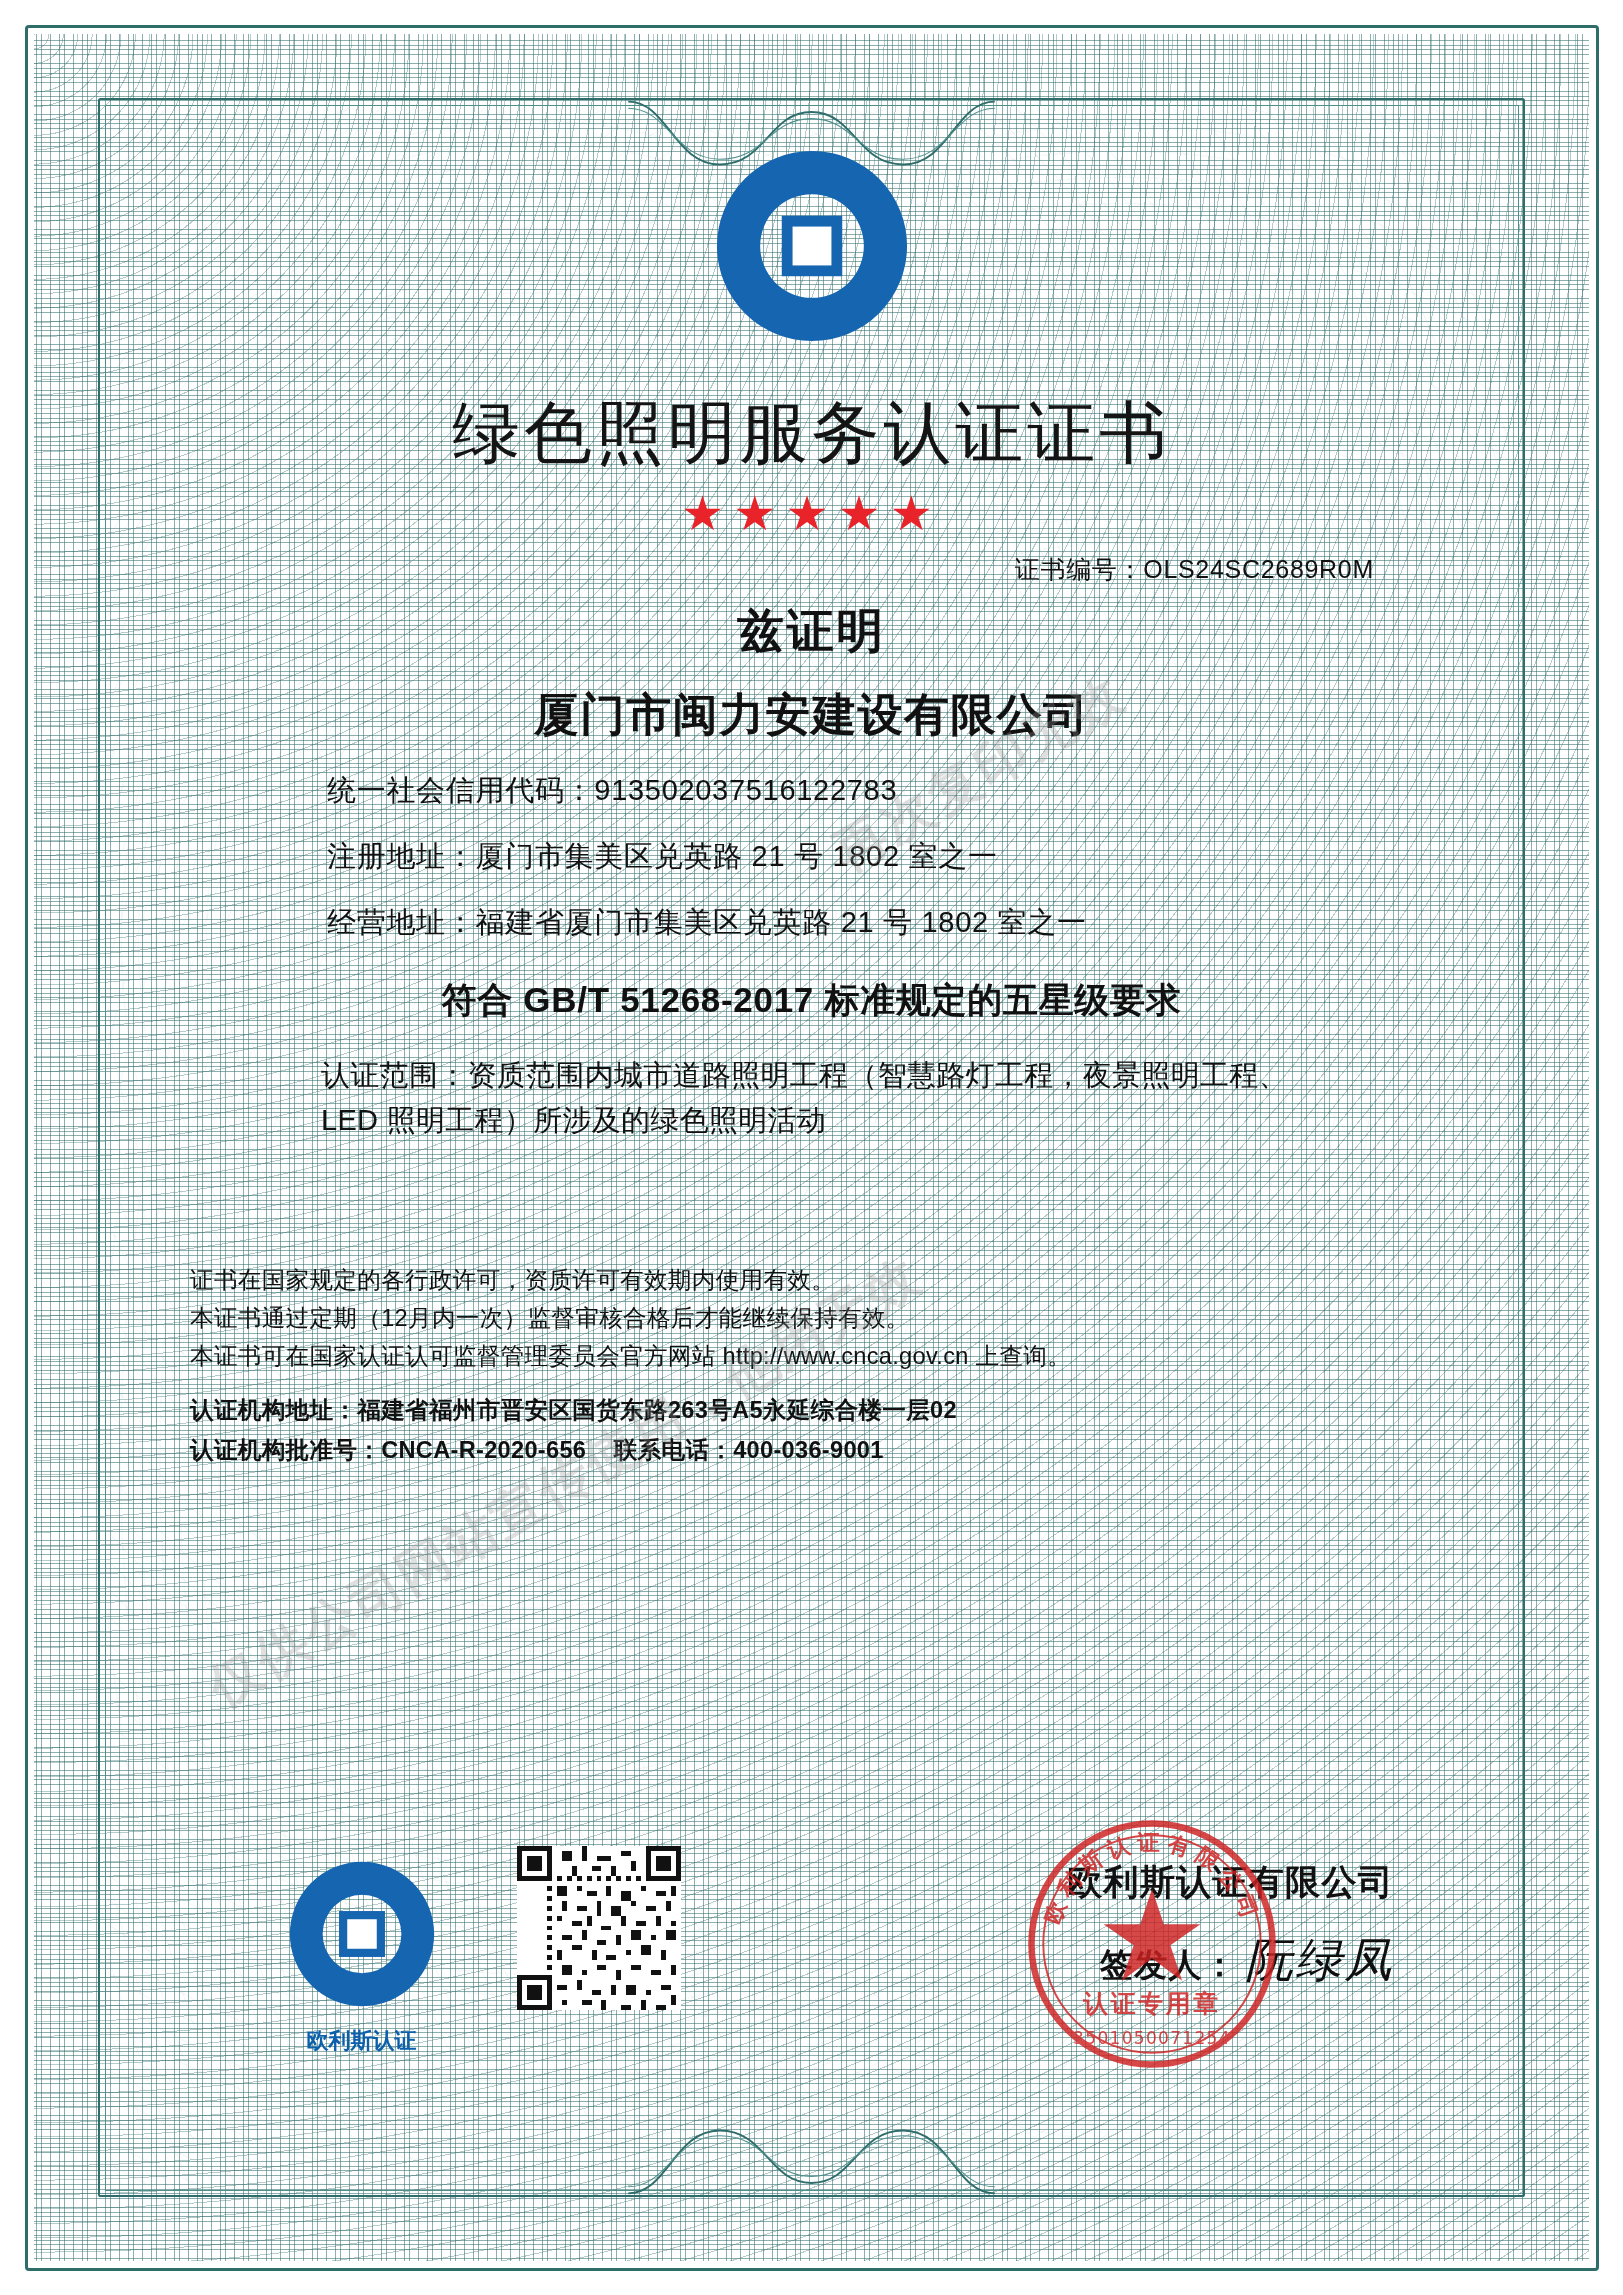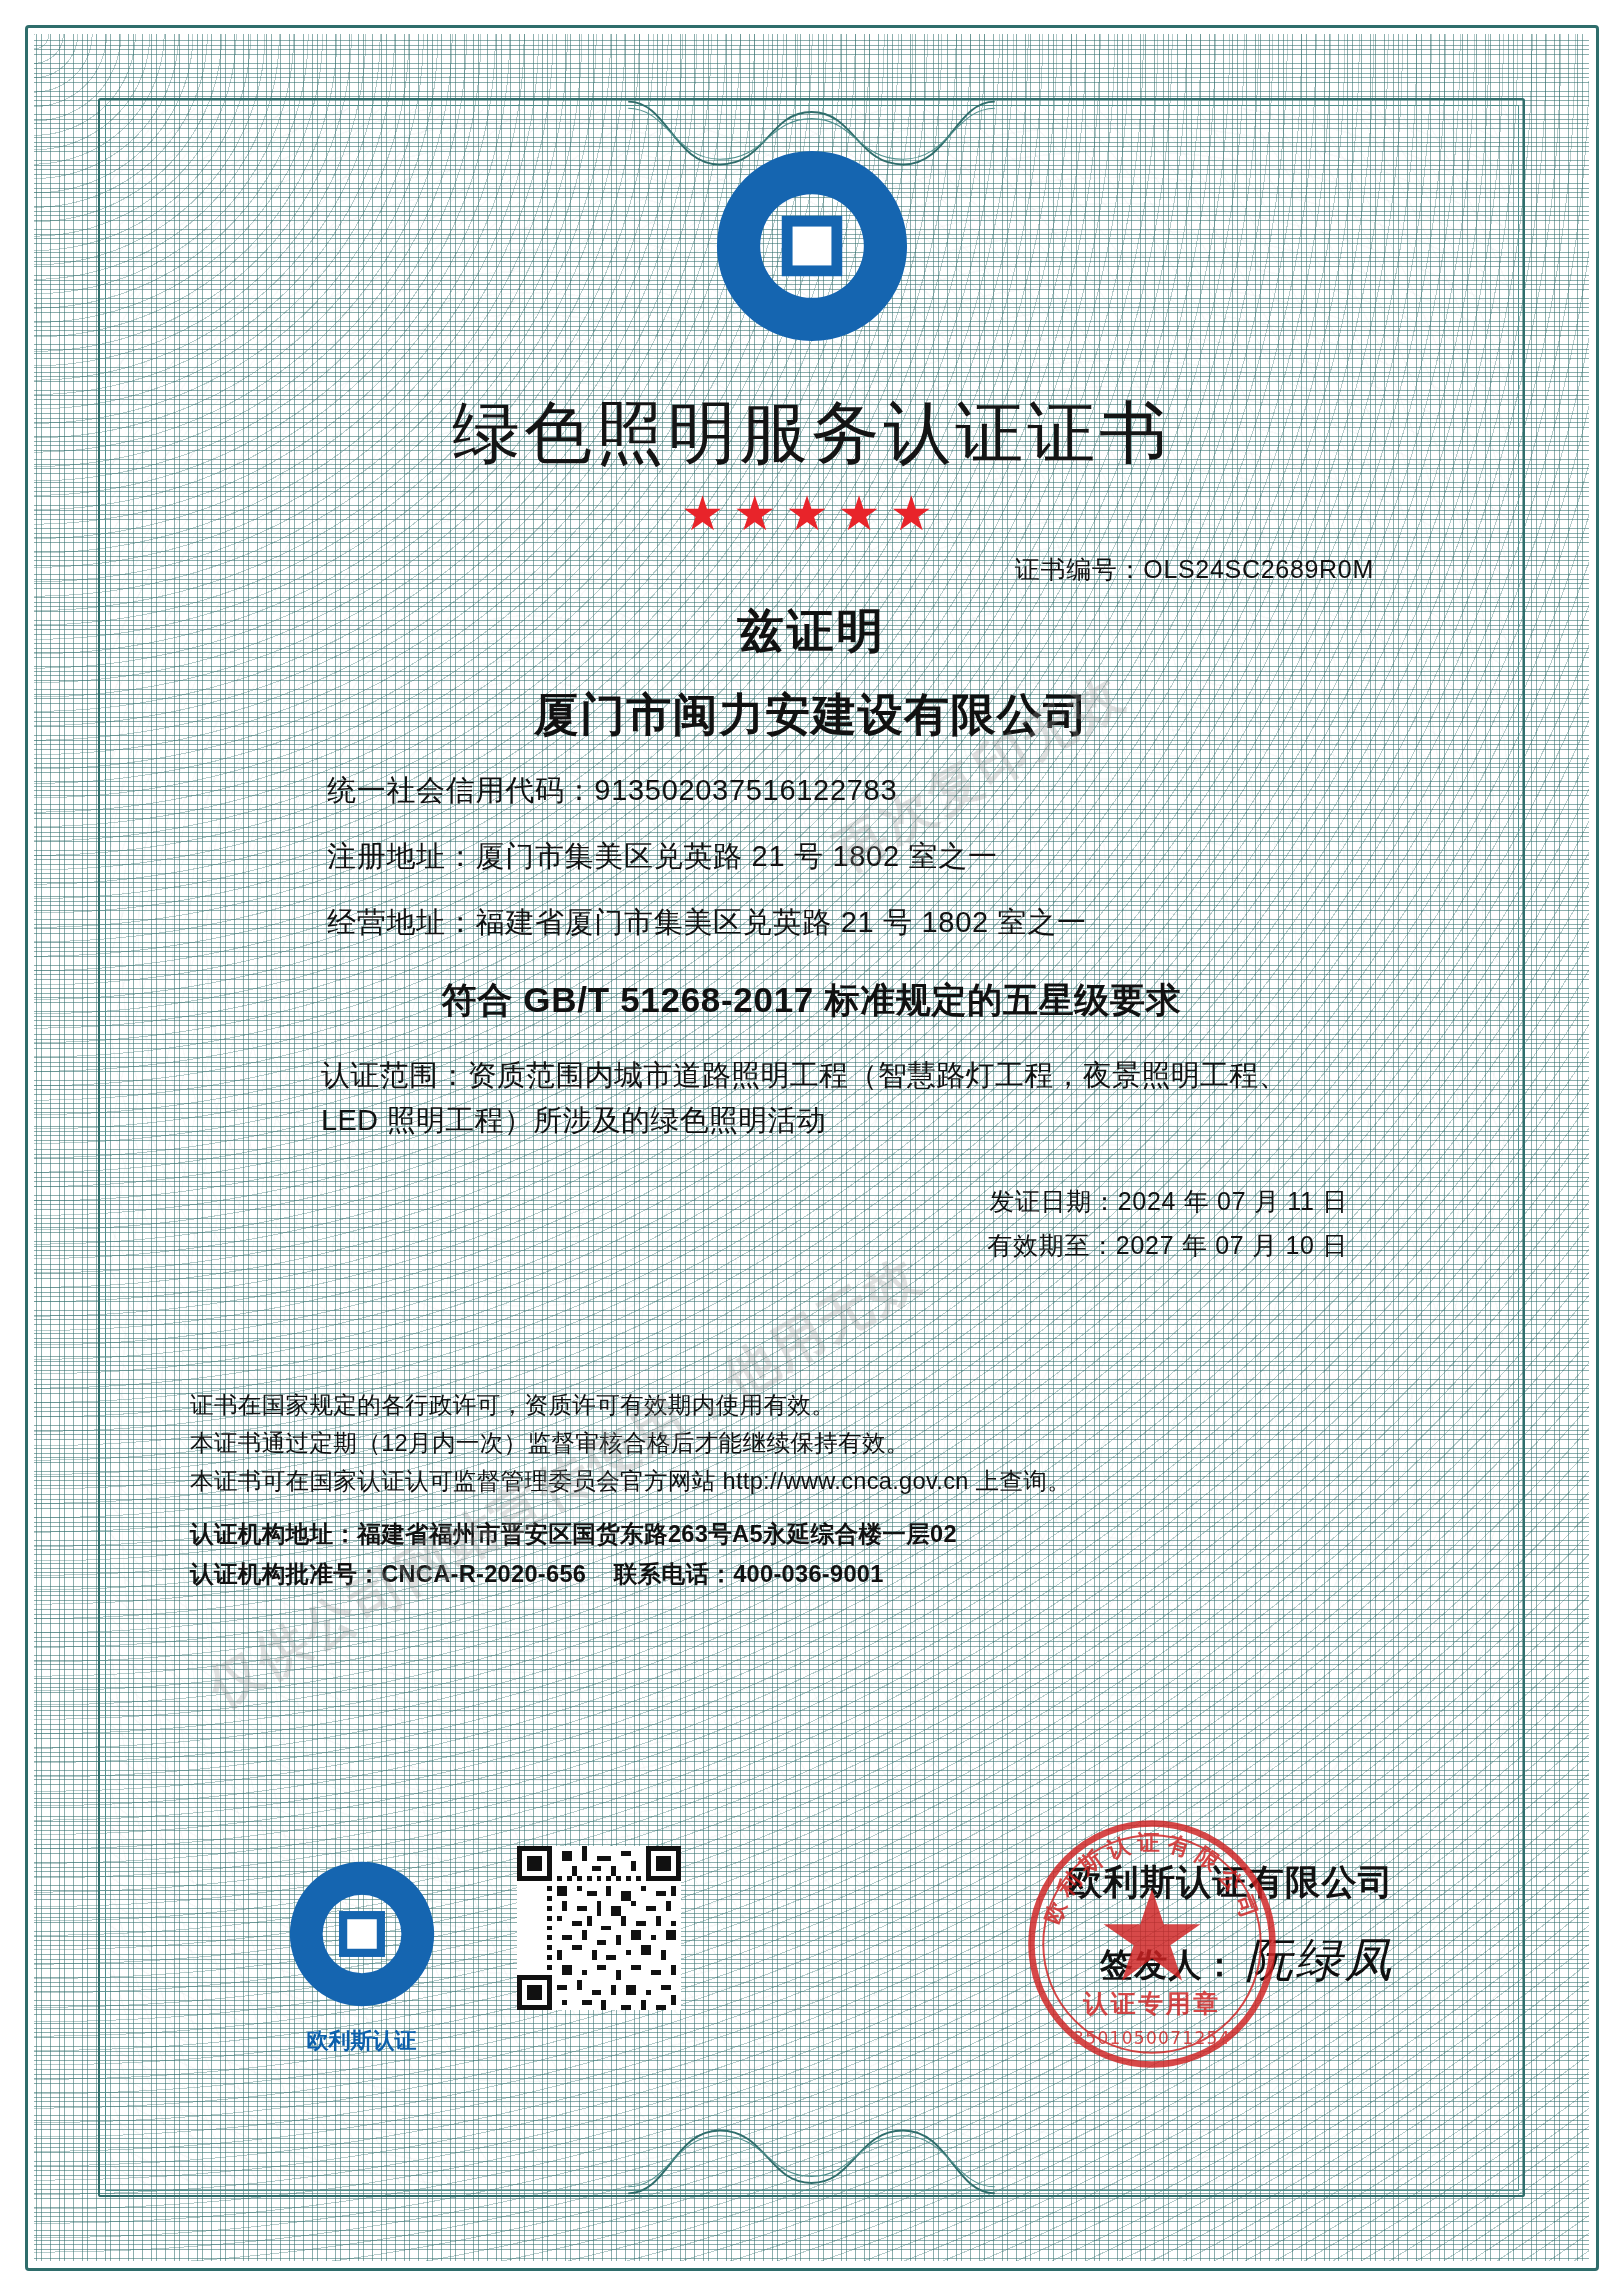--- a/index.html
+++ b/index.html
@@ -351,28 +351,20 @@
   <div class="field-row">
     <span class="label">经营地址：</span><span class="value">福建省厦门市集美区兑英路 21 号 1802 室之一</span>
   </div>
 
   <div class="standard">符合 GB/T 51268-2017 标准规定的五星级要求</div>
 
   <div class="scope">
     <span>认证范围：</span><span>资质范围内城市道路照明工程（智慧路灯工程，夜景照明工程、LED 照明工程）所涉及的绿色照明活动</span>
   </div>
 
-  <div class="dates">
-    <div>
-      <span>发证日期：</span><span>2024 年 07 月 11 日</span>
-    </div>
-    <div>
-      <span>有效期至：</span><span>2027 年 07 月 10 日</span>
-    </div>
-  </div>
 
   <div class="notes">
     <div>证书在国家规定的各行政许可，资质许可有效期内使用有效。</div>
     <div>本证书通过定期（12月内一次）监督审核合格后才能继续保持有效。</div>
     <div>本证书可在国家认证认可监督管理委员会官方网站 http://www.cnca.gov.cn 上查询。</div>
   </div>
 
   <div class="org-info">
     <div>
       <span>认证机构地址：</span><span>福建省福州市晋安区国货东路263号A5永延综合楼一层02</span>

